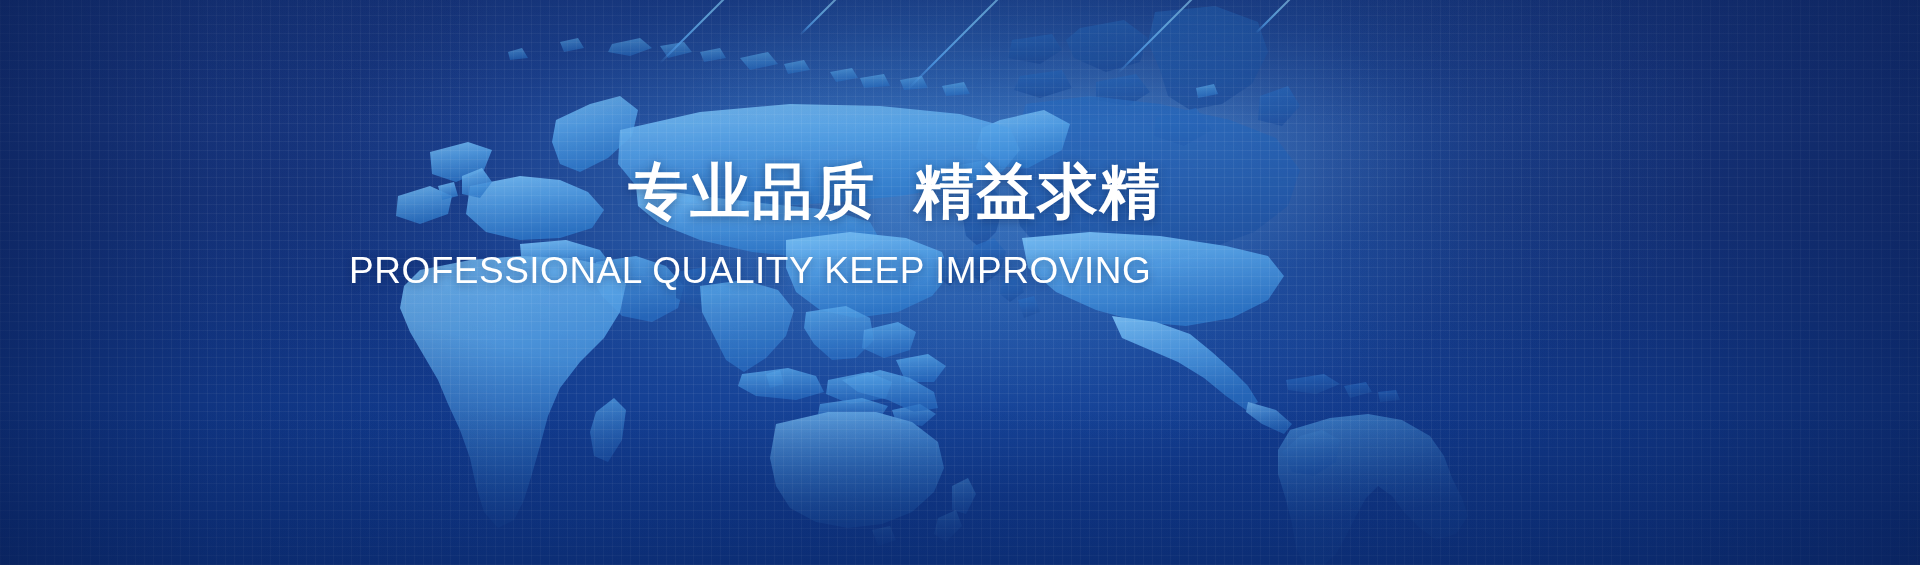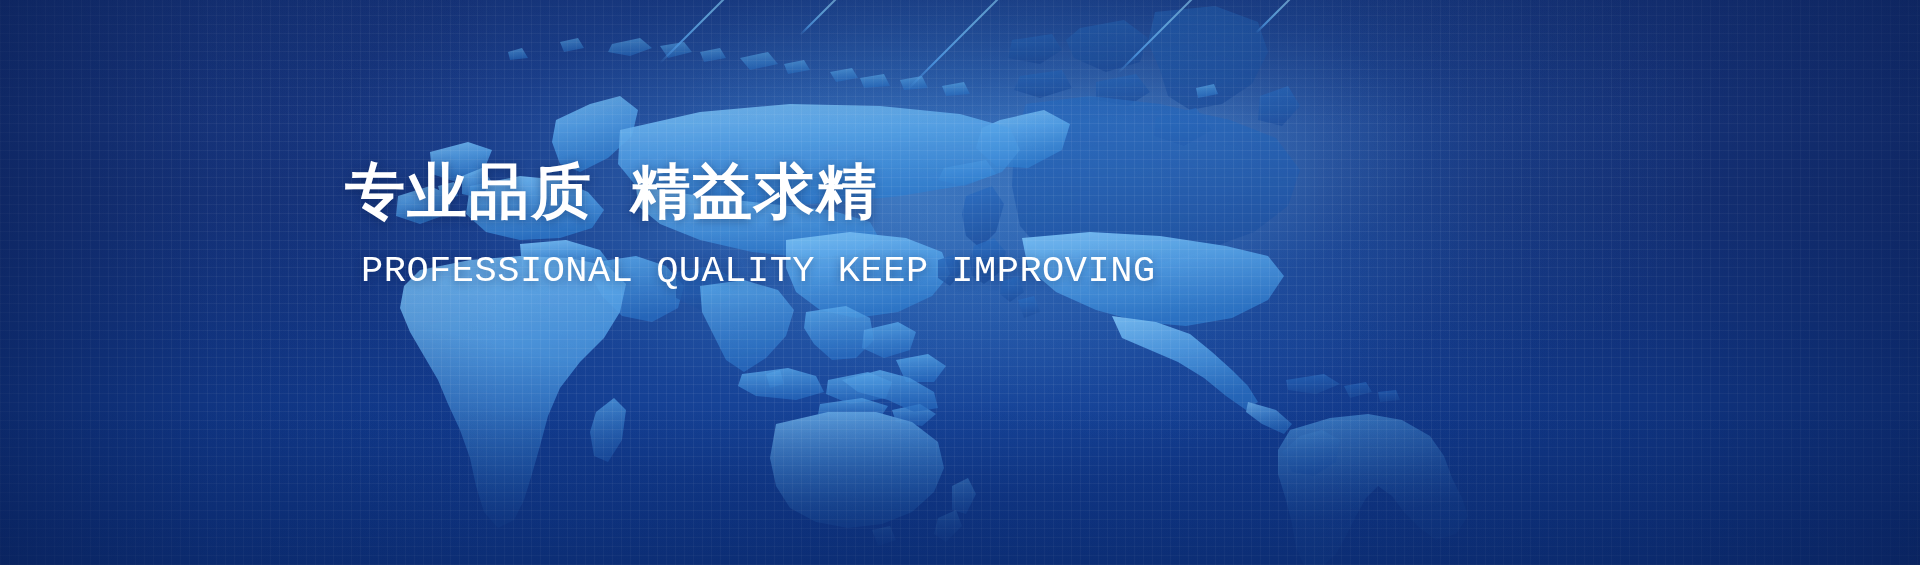--- a/index.html
+++ b/index.html
@@ -113,31 +113,31 @@
   }
   .headline-cn {
     margin: 0;
     color: #ffffff;
     font-size: 60px;
     font-weight: bold;
     letter-spacing: 2px;
     line-height: 1.08;
     white-space: pre;
     text-shadow: 0 2px 10px rgba(6,28,76,0.45);
+    text-align: center;
   }
   .subline-en {
-    margin: 26px 0 0 16px;
+    margin: 26px 0 0 4px;
     color: #ffffff;
     font-size: 37px;
     font-weight: normal;
     letter-spacing: 0.5px;
     line-height: 1.1;
     white-space: pre;
     text-shadow: 0 2px 9px rgba(6,28,76,0.40);
-    font-family: Liberation Mono, monospace;
   }
 </style>
 </head>
 <body>
 
 <div id="banner">
 
   <div class="layer-base"></div>
   <div class="layer-glow"></div>
   <div class="layer-glow2"></div>

